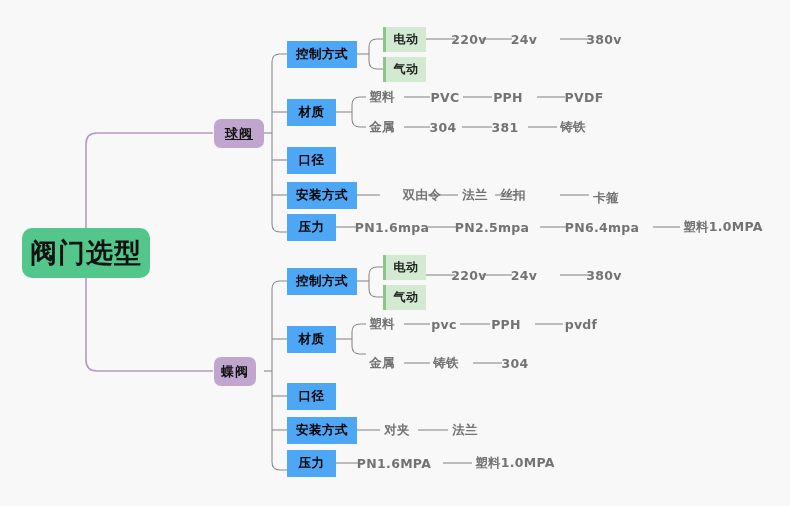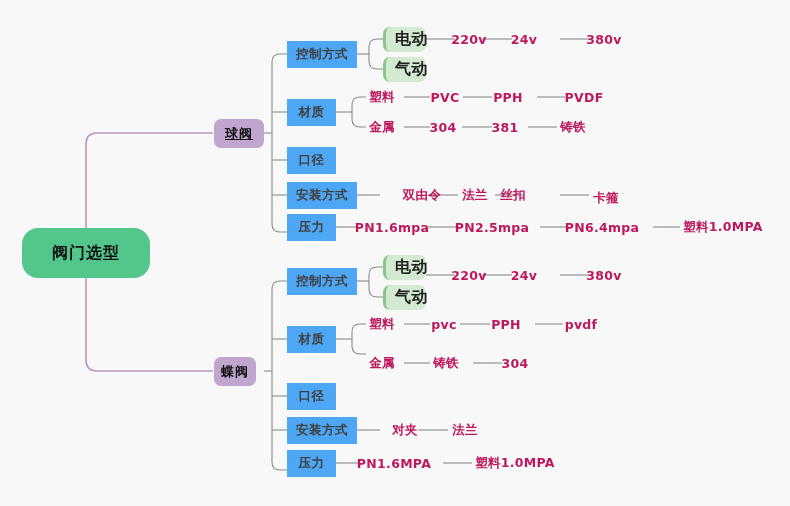--- a/index.html
+++ b/index.html
@@ -33,60 +33,59 @@
     white-space: nowrap;
     box-sizing: border-box;
     display: flex;
     align-items: center;
     justify-content: center;
   }
   
   .n-root {
     background: #53c68c;
     color: #111;
-    font-size: 16px;
-    font-weight: bold;
-    border-radius: 16px;
+    font-size: 27px;
+    font-weight: bold;
+    border-radius: 10px;
     padding: 0 14px;
     letter-spacing: 1px;
   }
   
   .n-l1 {
     background: #c0a6cf;
     color: #111;
     font-size: 13px;
     font-weight: bold;
     border-radius: 7px;
     padding: 0 12px;
     letter-spacing: 1px;
   }
   
   .n-l2 {
     background: #4ea7f5;
-    color: #404040;
+    color: #000000;
     font-size: 12.5px;
     font-weight: bold;
     padding: 0 9px;
     letter-spacing: 0.5px;
   }
   
   .n-l3 {
     background: #d3e9d1;
     color: #222;
-    font-size: 16px;
+    font-size: 12px;
     font-weight: bold;
     padding: 0 9px;
     border-left: 3px solid #8cc58a;
-    justify-content: flex-start;
+    justify-content: center;
     letter-spacing: 0.5px;
-    border-radius: 7px;
   }
   
   .n-leaf {
-    color: #be185d;
+    color: #737373;
     font-size: 12.5px;
     font-weight: bold;
     background: transparent;
     padding: 0;
     letter-spacing: 0.3px;
   }
 </style>
 </head>
 <body style="background: rgb(248, 248, 248);">
 
@@ -317,21 +316,21 @@
     <span>304</span>
   </div>
 
   <div class="node n-l2" style="left:287px; top:383px; width:49px; height:27px;">
     <span>口径</span>
   </div>
 
   <div class="node n-l2" style="left:287px; top:417px; width:70px; height:27px;">
     <span>安装方式</span>
   </div>
-  <div class="node n-leaf" style="left:388px; top:422px; width:34px; height:16px;">
+  <div class="node n-leaf" style="left:380px; top:422px; width:34px; height:16px;">
     <span>对夹</span>
   </div>
   <div class="node n-leaf" style="left:448px; top:422px; width:34px; height:16px;">
     <span>法兰</span>
   </div>
 
   <div class="node n-l2" style="left:287px; top:450px; width:49px; height:27px;">
     <span>压力</span>
   </div>
   <div class="node n-leaf" style="left:358px; top:455px; width:72px; height:16px;">

